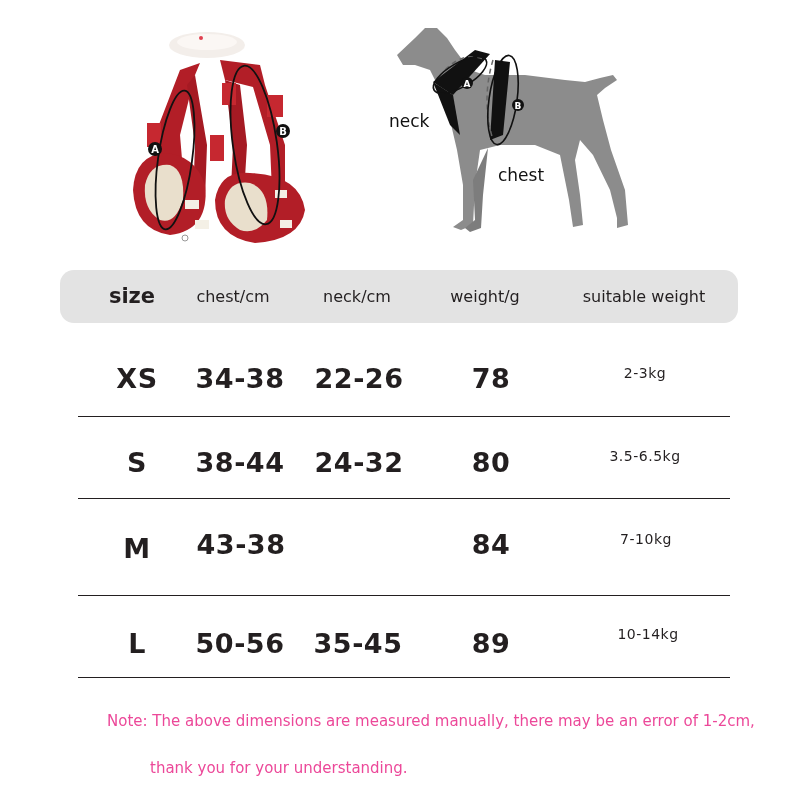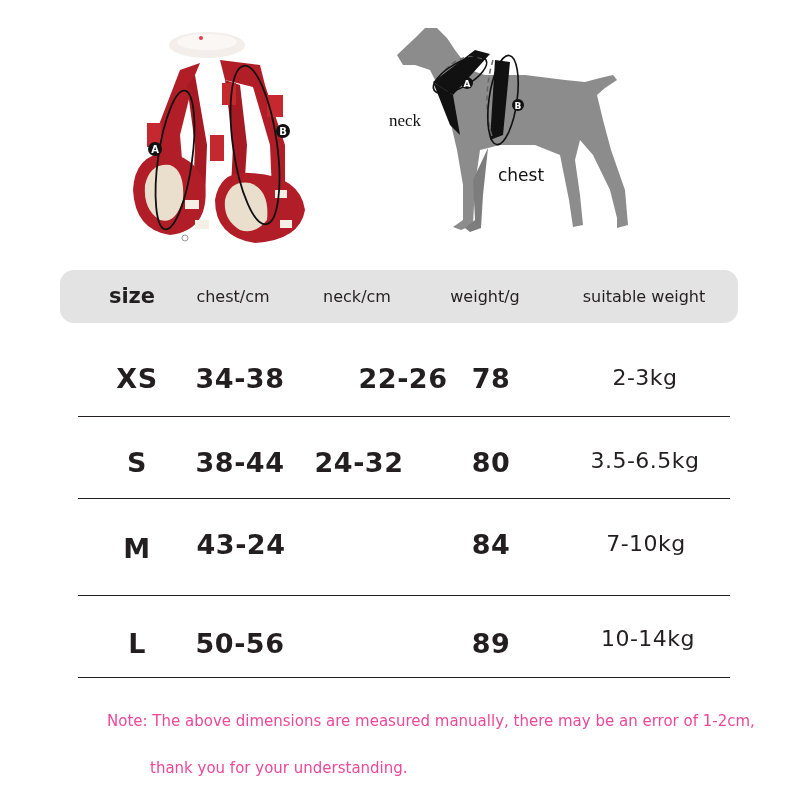--- a/index.html
+++ b/index.html
@@ -15,21 +15,21 @@
     background: #e3e3e3; border-radius: 14px; padding-left: 40px;
   }
   .hcell { position: absolute; top: 0; height: 53px; line-height: 53px; font-size: 16px; color: #231f20;
            font-family: "DejaVu Sans", sans-serif; text-align: center; transform: translateX(-50%); white-space: nowrap; }
   .hcell.size { font-size: 21px; font-weight: bold; }
 
   .row { position: absolute; left: 78px; width: 652px; }
   .row .divider { position: absolute; left: 0; right: 0; bottom: 0; height: 1.5px; background: #231f20; }
   .cell { position: absolute; transform: translateX(-50%); white-space: nowrap; font-size: 27px; font-weight: bold;
           font-family: "DejaVu Sans", sans-serif; color: #231f20; letter-spacing: 0.5px; }
-  .cell.suit { font-size: 22px; font-weight: normal; }
+  .cell.suit { font-size: 14px; font-weight: normal; }
 
   .note { position: absolute; color: #ec4899; font-size: 15px; font-family: "DejaVu Sans", sans-serif; white-space: nowrap; }
 </style>
 </head>
 <body>
 
 <div class="harness-img">
   <svg width="190" height="225" viewBox="0 0 190 225">
 
     <ellipse cx="82" cy="20" rx="38" ry="13" fill="#f3eeea"></ellipse>
@@ -83,59 +83,60 @@
 
     <ellipse cx="75" cy="55" rx="30" ry="12" fill="none" stroke="#111" stroke-width="1.6" transform="rotate(-30 75 55)"></ellipse>
 
     <ellipse cx="118" cy="80" rx="14" ry="45" fill="none" stroke="#111" stroke-width="1.6" transform="rotate(8 118 80)"></ellipse>
     <circle cx="82" cy="63" r="6" fill="#111"></circle>
     <text x="82" y="67" fill="#fff" font-size="9" font-weight="bold" text-anchor="middle" font-family="DejaVu Sans, sans-serif">A</text>
     <circle cx="133" cy="85" r="6" fill="#111"></circle>
     <text x="133" y="89" fill="#fff" font-size="9" font-weight="bold" text-anchor="middle" font-family="DejaVu Sans, sans-serif">B</text>
   </svg>
 </div>
-<span class="dog-label" style="left:389px; top:111px;font-family:Liberation Serif, serif;">neck</span>
+<span class="dog-label" style="left:389px; top:111px;">neck</span>
 <span class="dog-label" style="left:498px; top:165px;">chest</span>
 
 <div class="header-bar">
   <span class="hcell size" style="left:72px;">size</span>
   <span class="hcell" style="left:297px;">neck/cm</span>
   <span class="hcell" style="left:173px;">chest/cm</span>
   <span class="hcell" style="left:425px;">weight/g</span>
   <span class="hcell" style="left:584px;">suitable weight</span>
 </div>
 
 <div class="row" style="top:345px; height:72px;">
   <span class="cell" style="left:59px; top:18px;">XS</span>
   <span class="cell" style="left:162px; top:18px;">34-38</span>
-  <span class="cell" style="left:281px; top:18px;margin-left:44px;">22-26</span>
+  <span class="cell" style="left:281px; top:18px;">22-26</span>
   <span class="cell" style="left:413px; top:18px;">78</span>
   <span class="cell suit" style="left:567px; top:20px;">2-3kg</span>
   <div class="divider"></div>
 </div>
 
 <div class="row" style="top:417px; height:82px;">
   <span class="cell" style="left:59px; top:30px;">S</span>
   <span class="cell" style="left:162px; top:30px;text-align:center;">38-44</span>
   <span class="cell" style="left:281px; top:30px;">24-32</span>
   <span class="cell" style="left:413px; top:30px;">80</span>
   <span class="cell suit" style="left:567px; top:31px;">3.5-6.5kg</span>
   <div class="divider"></div>
 </div>
 
 <div class="row" style="top:499px; height:97px;">
   <span class="cell" style="left:59px; top:34px;">M</span>
-  <span class="cell" style="left:163px; top:30px;">43-24</span>
+  <span class="cell" style="left:163px; top:30px;">43-38</span>
   <span class="cell" style="left:413px; top:30px;">84</span>
   <span class="cell suit" style="left:568px; top:32px;">7-10kg</span>
   <div class="divider"></div>
 </div>
 
 <div class="row" style="top:596px; height:82px;">
   <span class="cell" style="left:59px; top:32px;">L</span>
   <span class="cell" style="left:162px; top:32px;">50-56</span>
+  <span class="cell" style="left:280px; top:32px;">35-45</span>
   <span class="cell" style="left:413px; top:32px;text-align:right;">89</span>
   <span class="cell suit" style="left:570px; top:30px;">10-14kg</span>
   <div class="divider"></div>
 </div>
 
 <span class="note" style="left:107px; top:712px;">Note: The above dimensions are measured manually, there may be an error of 1-2cm,</span>
 <span class="note" style="left:150px; top:759px;">thank you for your understanding.</span>
 
 </body></html>

